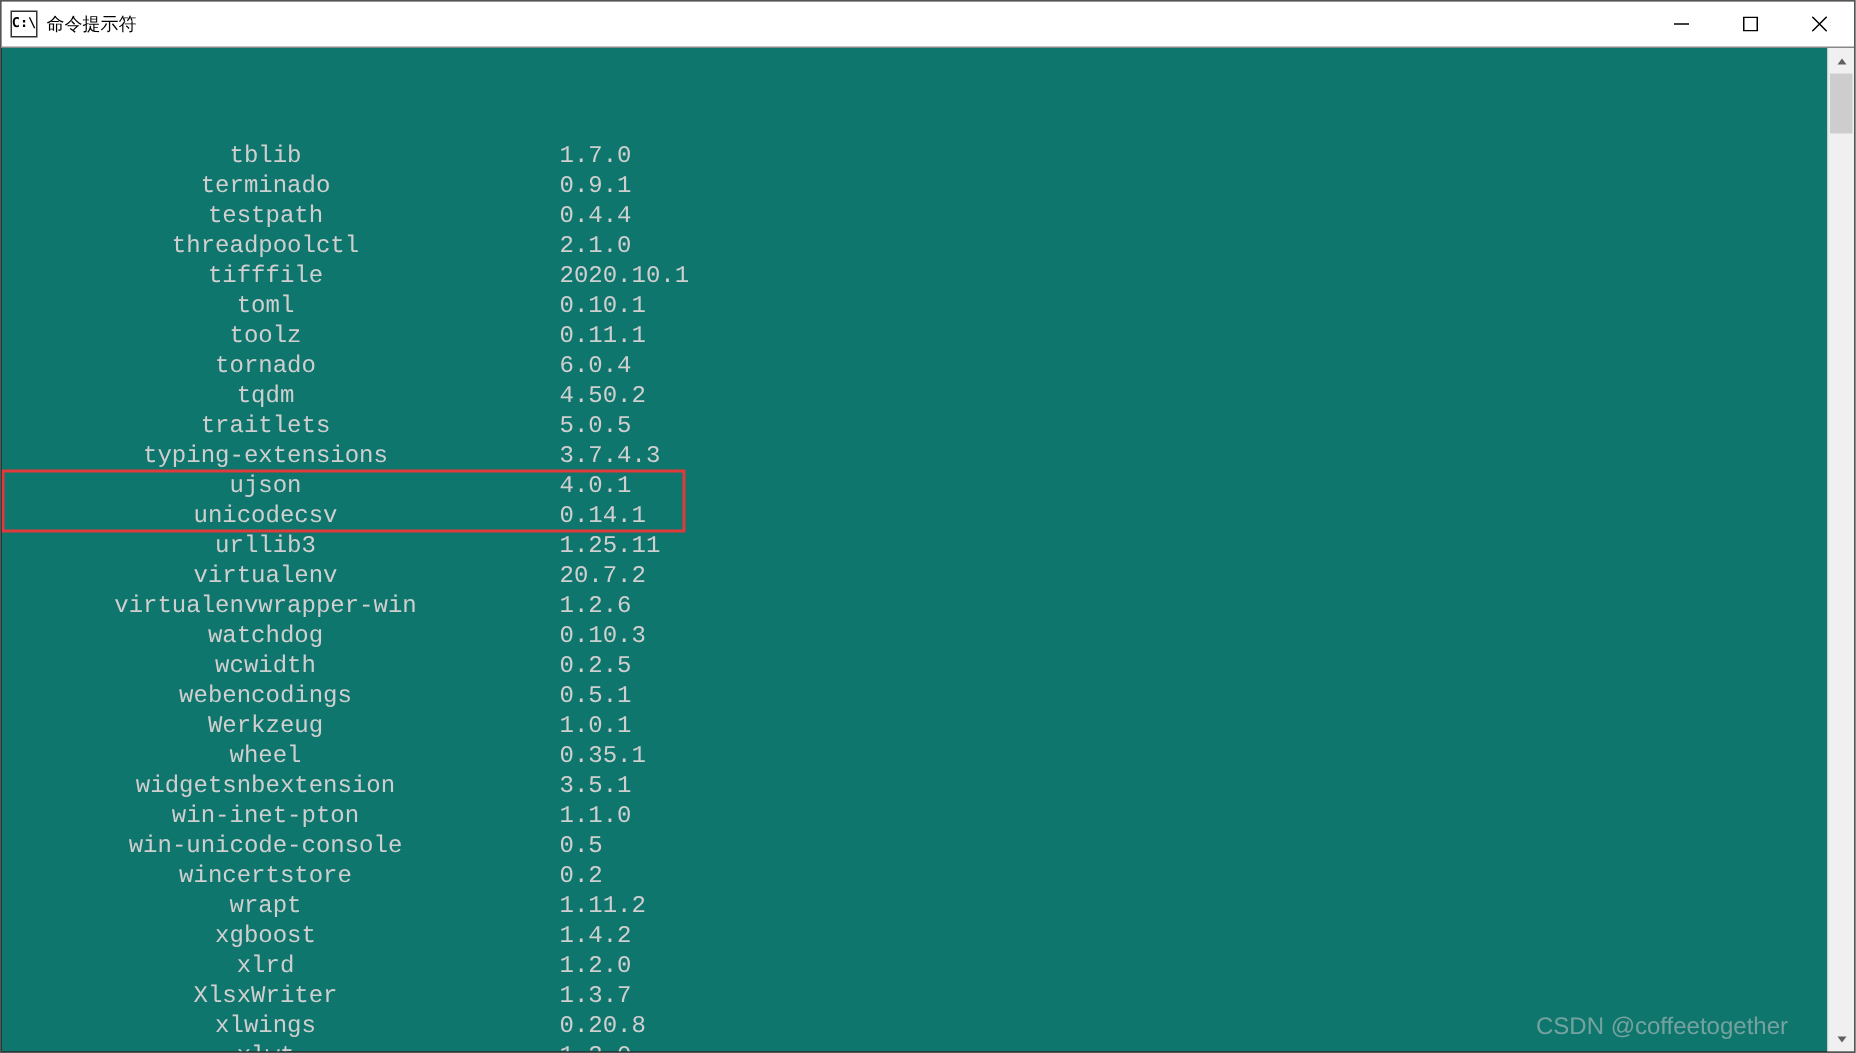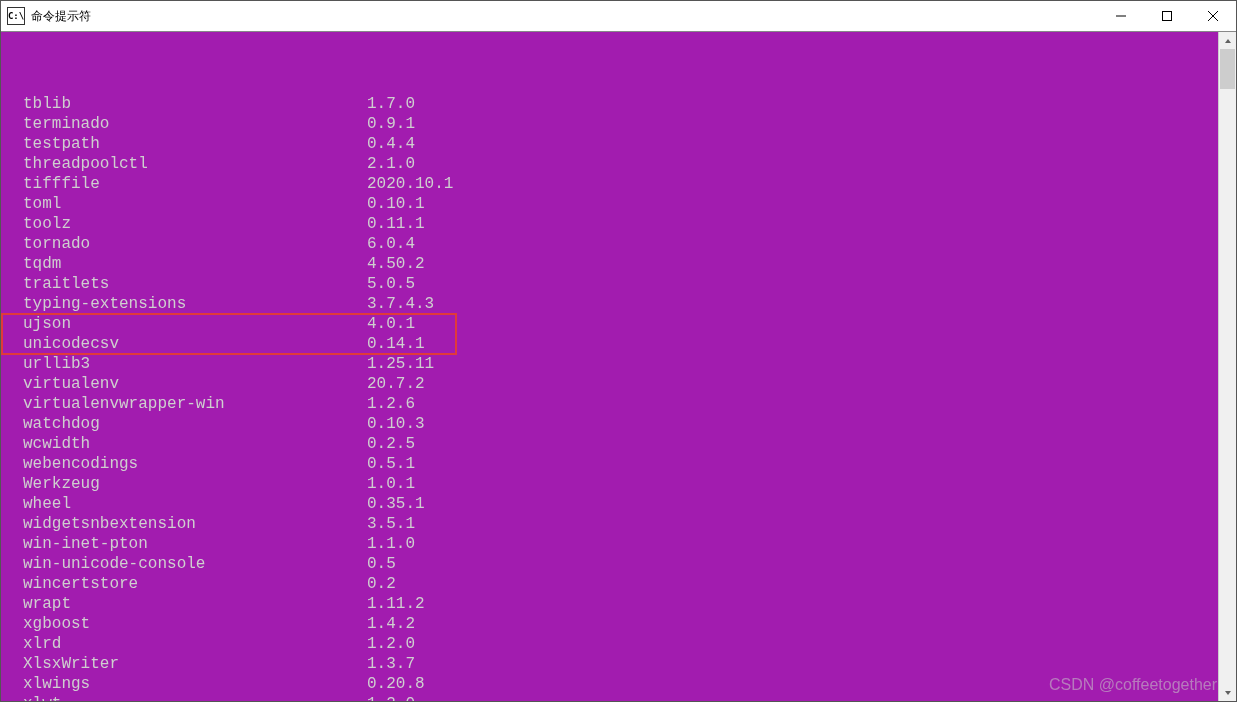--- a/index.html
+++ b/index.html
@@ -3,30 +3,30 @@
 <meta charset="utf-8">
 <style>
   html,body{margin:0;padding:0;height:100%;font-family:"SimSun","NSimSun","Segoe UI",monospace;background:#fff;}
   .window{width:1237px;height:702px;border:1px solid #555;box-sizing:border-box;position:relative;display:flex;flex-direction:column;background:#000;}
   .titlebar{height:30px;background:#fff;color:#000;display:flex;align-items:center;border-bottom:1px solid #888;font-size:12px;}
   .titleicon{width:16px;height:16px;margin:0 6px;border:1px solid #333;background:#fff;display:inline-flex;align-items:center;justify-content:center;font-family:monospace;font-size:9px;font-weight:bold;color:#000;}
   .title{flex:0 0 auto;text-align:center;}
   .spacer{flex:1 1 auto;}
   .winbtn{width:46px;height:30px;display:flex;align-items:center;justify-content:center;font-size:13px;font-family:"Segoe UI",sans-serif;color:#000;}
   .client{flex:1 1 auto;display:flex;overflow:hidden;}
-  .term{flex:1 1 auto;background:#a21caf;color:#cfcfcf;font-family:"NSimSun","SimSun","Courier New",monospace;font-size:16px;line-height:20px;white-space:pre;padding:2px 4px 0 22px;position:relative;overflow:hidden;}
+  .term{flex:1 1 auto;background:#0f766e;color:#cfcfcf;font-family:"NSimSun","SimSun","Courier New",monospace;font-size:16px;line-height:20px;white-space:pre;padding:2px 4px 0 4px;position:relative;overflow:hidden;text-align:center;}
   .scrollbar{width:17px;background:#f0f0f0;display:flex;flex-direction:column;border-left:1px solid #ccc;}
   .sbtn{height:17px;background:#f0f0f0;display:flex;align-items:center;justify-content:center;font-size:9px;color:#555;}
   .strack{flex:1 1 auto;background:#f0f0f0;position:relative;}
   .thumb{position:absolute;left:1px;right:1px;top:0;height:40px;background:#cdcdcd;}
   .row{display:flex;}
   .col-name{width:344px;white-space:pre;}
-  .col-ver{white-space:pre;}
+  .col-ver{white-space:pre;margin-left:24px;}
   .highlight{position:absolute;border:2px solid #e03a3a;pointer-events:none;box-sizing:border-box;}
-  .watermark{position:absolute;right:1px;bottom:6px;color:rgba(200,200,200,0.55);font-family:"Microsoft YaHei","Segoe UI",sans-serif;font-size:16px;pointer-events:none;}
+  .watermark{position:absolute;right:26px;bottom:6px;color:rgba(200,200,200,0.55);font-family:"Microsoft YaHei","Segoe UI",sans-serif;font-size:16px;pointer-events:none;}
   svg{display:block;}
 </style>
 </head>
 <body>
 
 <div class="window">
   <div class="titlebar">
     <span class="titleicon">C:\</span>
     <span class="title">命令提示符</span>
     <span class="spacer"></span>

